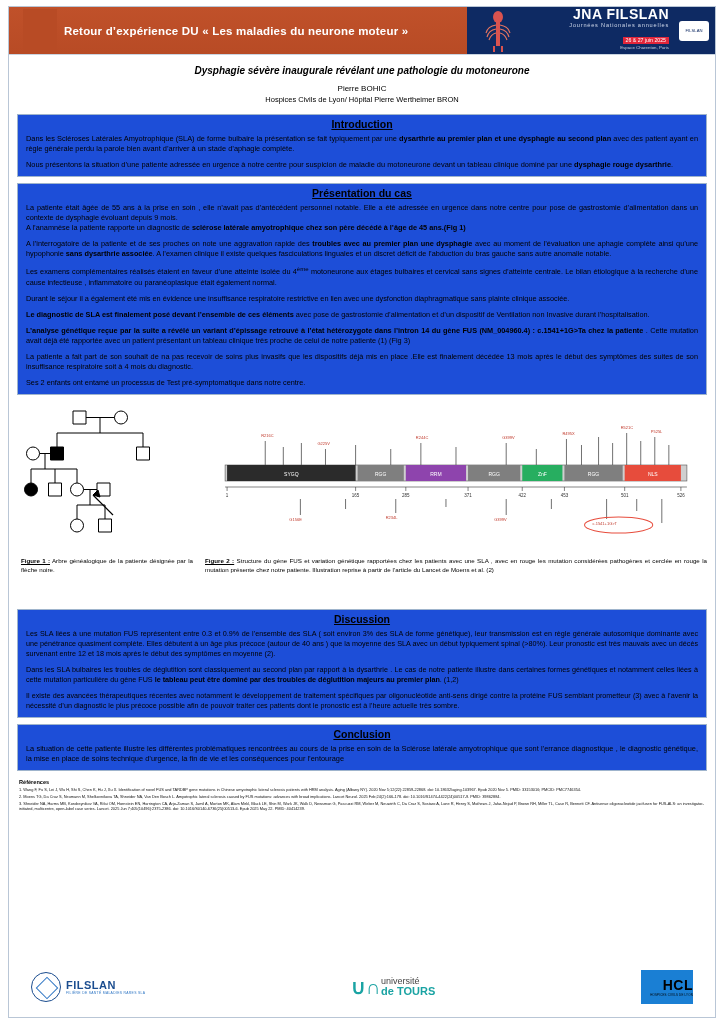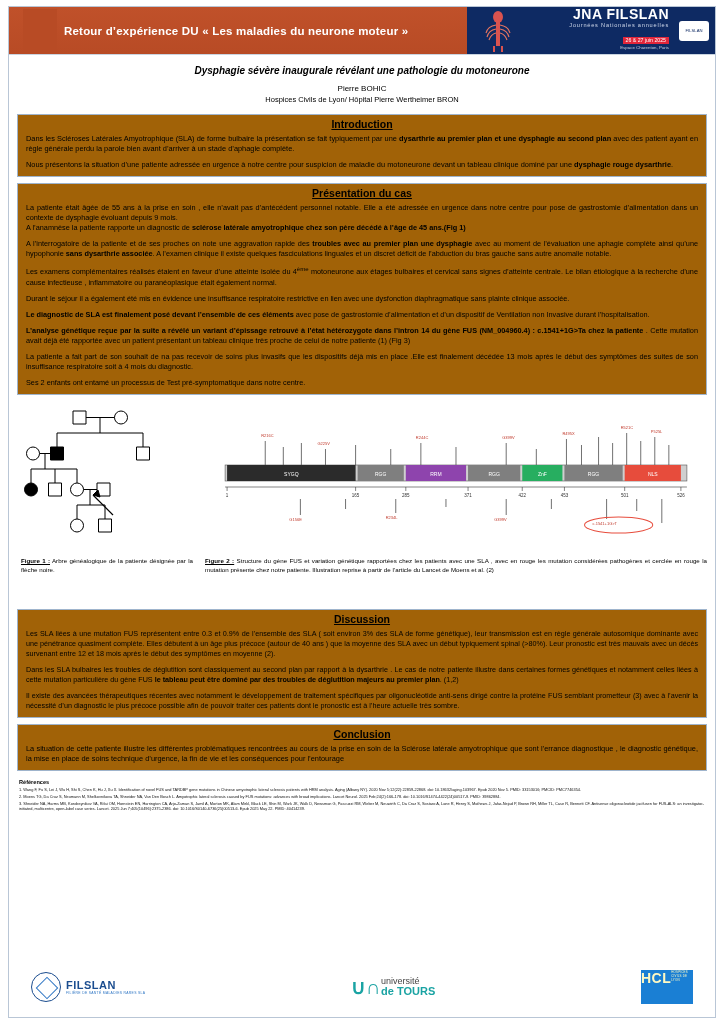--- a/index.html
+++ b/index.html
@@ -99,21 +99,21 @@
   }
   .affil {
     font-size: 7.5px;
     margin-top: 2px;
   }
 
   
   .sec {
     margin: 6px 8px 0 8px;
     border: 1px solid #9fb4cc;
-    background: #a16207;
+    background: #1d4ed8;
   }
   .sec-head {
     text-align: center;
     font-size: 10.5px;
     font-weight: bold;
     text-decoration: underline;
     padding: 3px 0 1px 0;
   }
   .sec-body {
     padding: 3px 8px 6px 8px;
@@ -204,24 +204,24 @@
   .logo-tours { display:flex; align-items:center; gap:4px; }
   .tours-mark {
     width: 26px; height: 20px;
     color: #1aa3a3; font-size: 20px; line-height: 20px; font-weight: bold;
   }
   .tours-text { line-height: 1.05; }
   .tours-1 { font-size: 9px; color:#444; }
   .tours-2 { font-size: 11px; font-weight: bold; color:#1aa3a3; }
   .logo-hcl {
     background: #1a7fd4;
-    color: #fef9c3;
+    color: #000000;
     width: 52px; height: 34px;
-    display: flex; flex-direction: row;
-    align-items: flex-start; justify-content: center;
+    display: flex; flex-direction: column;
+    align-items: flex-end; justify-content: center;
   }
   .hcl-1 { font-size: 14px; font-weight: bold; letter-spacing: .5px; }
   .hcl-2 { font-size: 2.9px; letter-spacing: .2px; }
 </style>
 </head>
 <body>
 
 <div class="poster">
 
   <div class="header">

